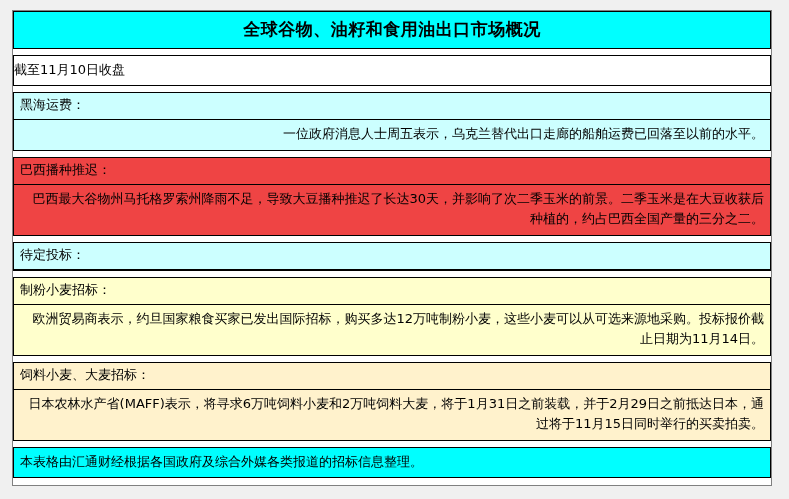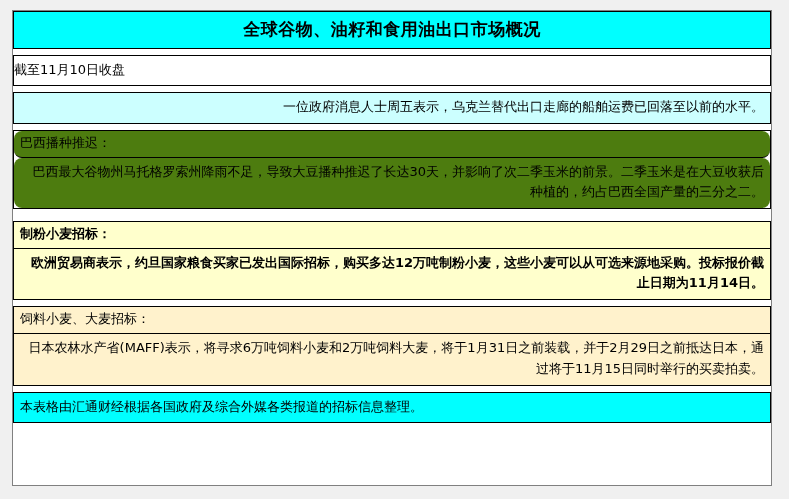--- a/index.html
+++ b/index.html
@@ -63,22 +63,22 @@
     border-bottom: 1px solid #000;
     line-height: 1.3;
   }
   .body {
     font-size: 13px;
     padding: 4px 6px 6px 6px;
     line-height: 1.55;
     text-align: right;
   }
   .cyan { background: #ccffff; }
-  .green { background: #4d7c0f; border-radius: 8px; }
-  .yellow { background: #ffffcc; font-weight: bold; }
+  .green { background: #ef4444; }
+  .yellow { background: #ffffcc; }
   .cream { background: #fff2cc; }
   .footer-row {
     background: #00ffff;
     border: 1px solid #000;
     font-size: 13px;
     padding: 5px 6px 6px 6px;
   }
 </style>
 </head>
 <body>
@@ -87,32 +87,36 @@
 
   <div class="row title-row">全球谷物、油籽和食用油出口市场概况</div>
 
   <div class="spacer"></div>
 
   <div class="row date-row">截至11月10日收盘</div>
 
   <div class="spacer"></div>
 
   <div class="block">
+    <div class="hdr cyan">黑海运费：</div>
     <div class="body cyan">一位政府消息人士周五表示，乌克兰替代出口走廊的船舶运费已回落至以前的水平。</div>
   </div>
 
   <div class="spacer"></div>
 
   <div class="block">
     <div class="hdr green">巴西播种推迟：</div>
     <div class="body green">巴西最大谷物州马托格罗索州降雨不足，导致大豆播种推迟了长达30天，并影响了次二季玉米的前景。二季玉米是在大豆收获后种植的，约占巴西全国产量的三分之二。</div>
   </div>
 
   <div class="spacer"></div>
 
+  <div class="block">
+    <div class="hdr cyan">待定投标：</div>
+  </div>
 
   <div class="spacer"></div>
 
   <div class="block">
     <div class="hdr yellow">制粉小麦招标：</div>
     <div class="body yellow">欧洲贸易商表示，约旦国家粮食买家已发出国际招标，购买多达12万吨制粉小麦，这些小麦可以从可选来源地采购。投标报价截止日期为11月14日。</div>
   </div>
 
   <div class="spacer"></div>
 

